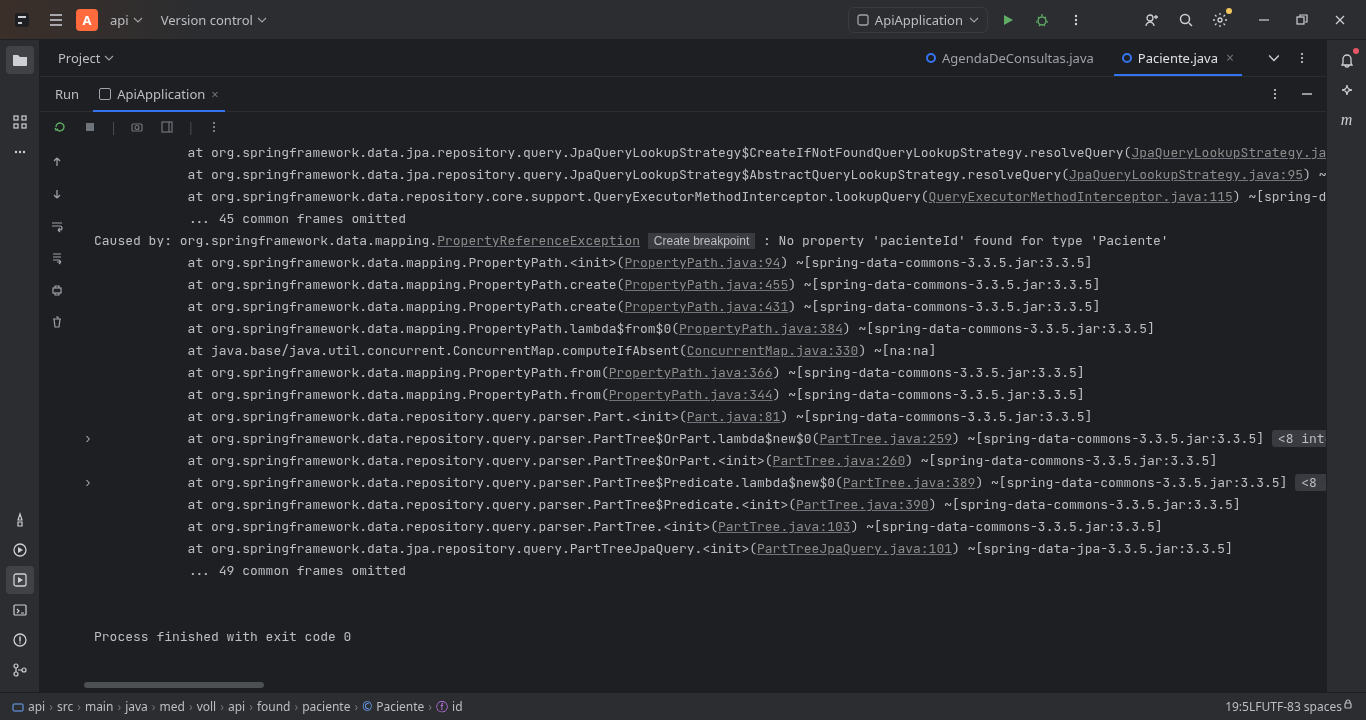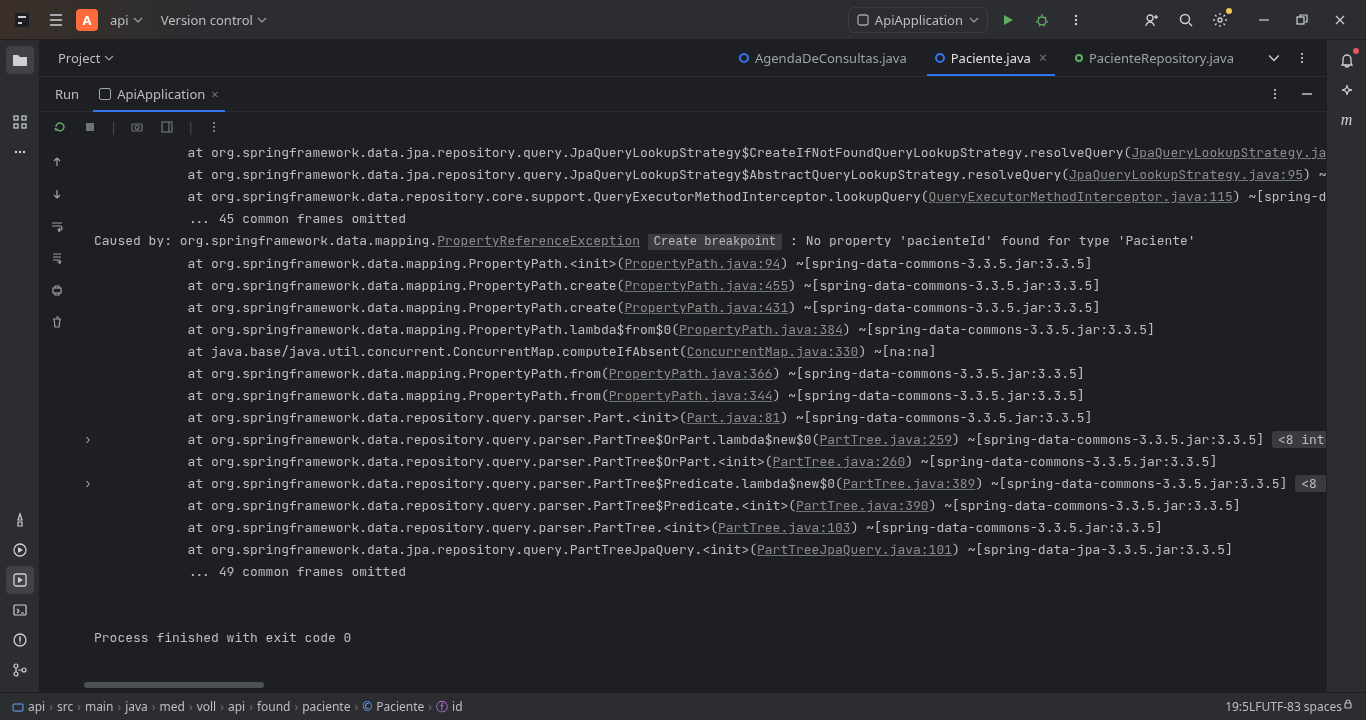--- a/index.html
+++ b/index.html
@@ -141,21 +141,21 @@
     line-height: 22px;
     white-space: pre;
     padding: 0 0 20px 10px;
     color: #bcbec4;
   }
   .console .ln { white-space: pre; }
   .console .expand { display:inline-block; width:10px; color:#9da0a8; }
   .link { color: #8c8c8c; text-decoration: underline; text-decoration-color: #6f737a; cursor:pointer;}
   .badge-bp {
     background: #393b40; color:#bcbec4;
-    padding: 1px 6px; border-radius: 0; font-family: Liberation Mono, monospace; font-size:12px;
+    padding: 1px 6px; border-radius: 0; font-family: Liberation Sans, sans-serif; font-size:12px;
   }
   .tail-badge {
     background: #393b40; color:#bcbec4;
     padding: 0 6px; border-radius: 3px;
   }
   .statusbar {
     height: 28px;
     background: #2b2d30;
     display:flex; align-items:center;
     padding: 0 12px; gap: 10px;
@@ -353,24 +353,20 @@
 
       <div class="etab">
             <span class="circ"></span>
             <span>AgendaDeConsultas.java</span>
           </div>
           <div class="etab active">
             <span class="circ"></span>
             <span>Paciente.java</span>
             <span class="tab-close">×</span>
           </div>
-          <div class="etab">
-            <span class="circ green"></span>
-            <span>PacienteRepository.java</span>
-          </div>
         </div>
       <div class="etab-actions">
         <div class="icon-btn">
           <svg class="chev" style="width:12px;height:12px" viewBox="0 0 10 10">
               <path d="M1 3l4 4 4-4" stroke="#ced0d6" fill="none" stroke-width="1.2"></path>
             </svg>
         </div>
         <div class="icon-btn">
           <svg width="14" height="14" viewBox="0 0 14 14">
               <circle cx="7" cy="3" r="1.1" fill="#ced0d6"></circle>

